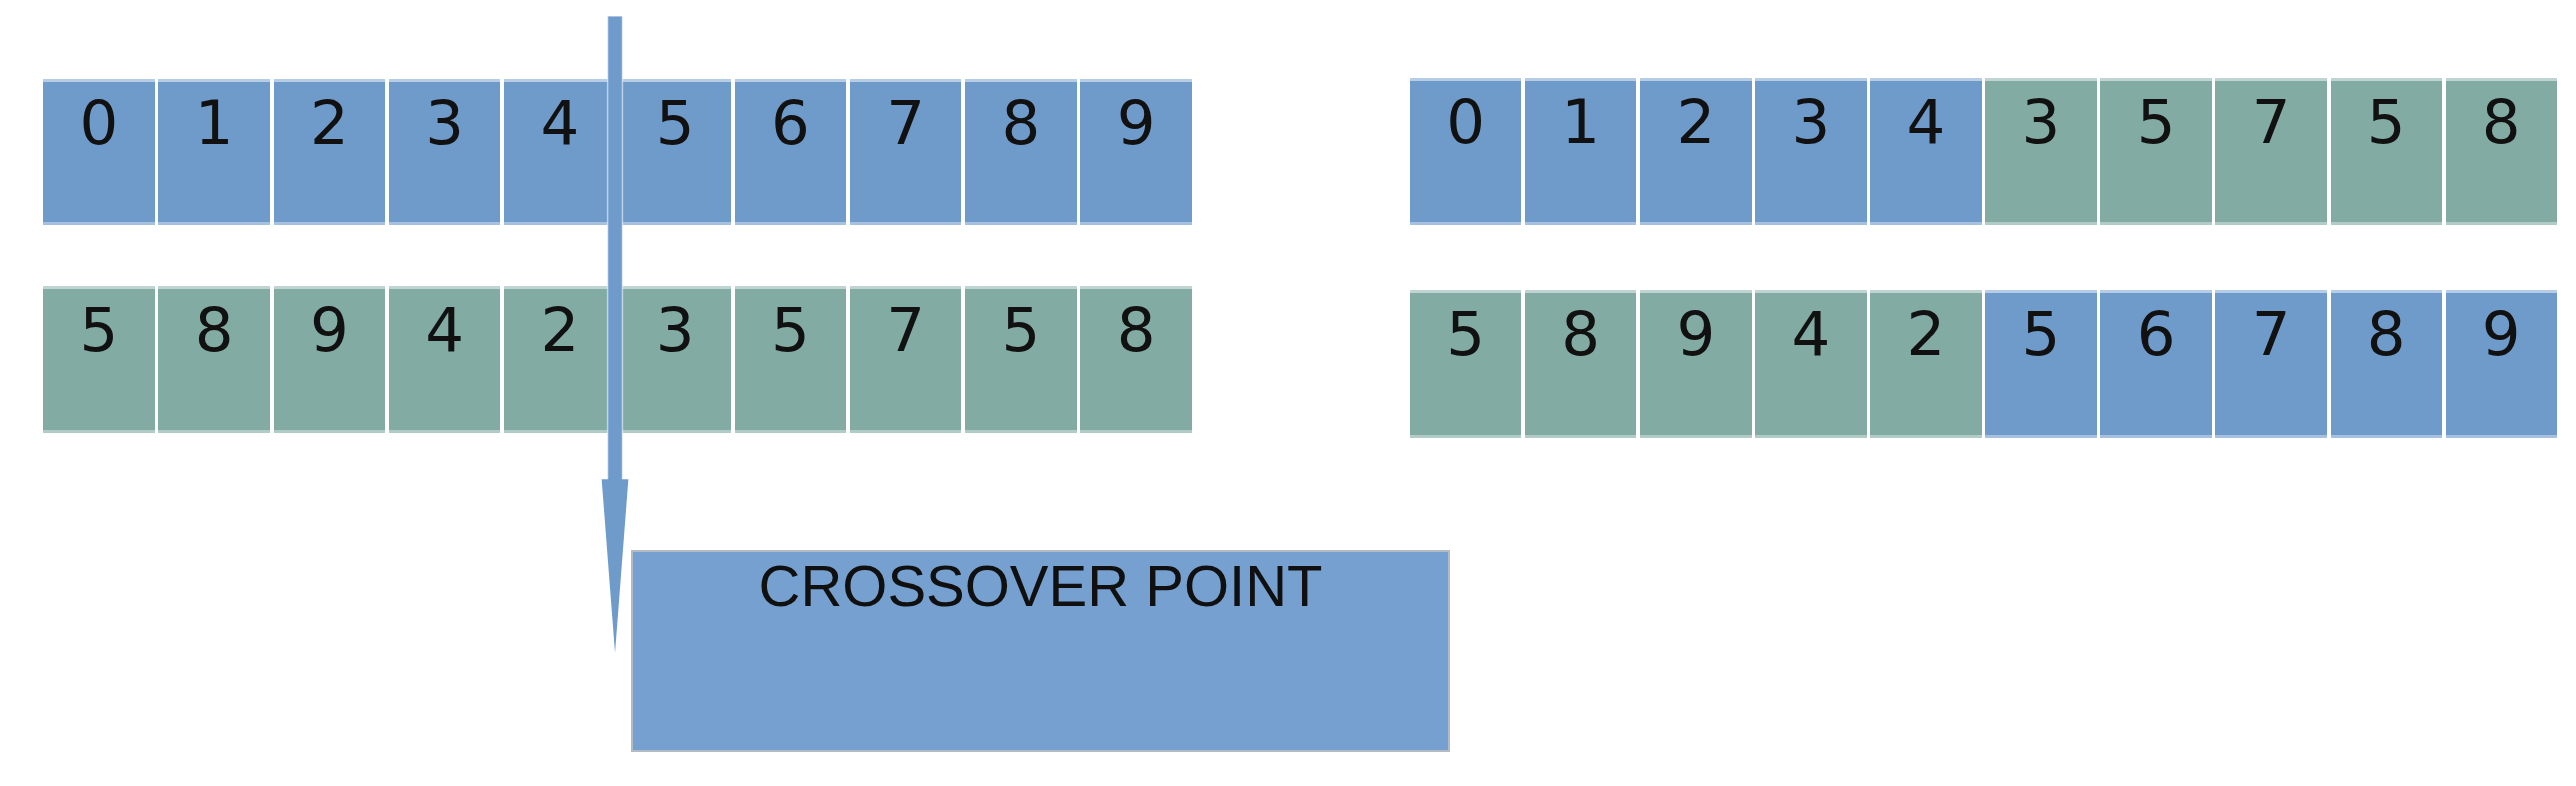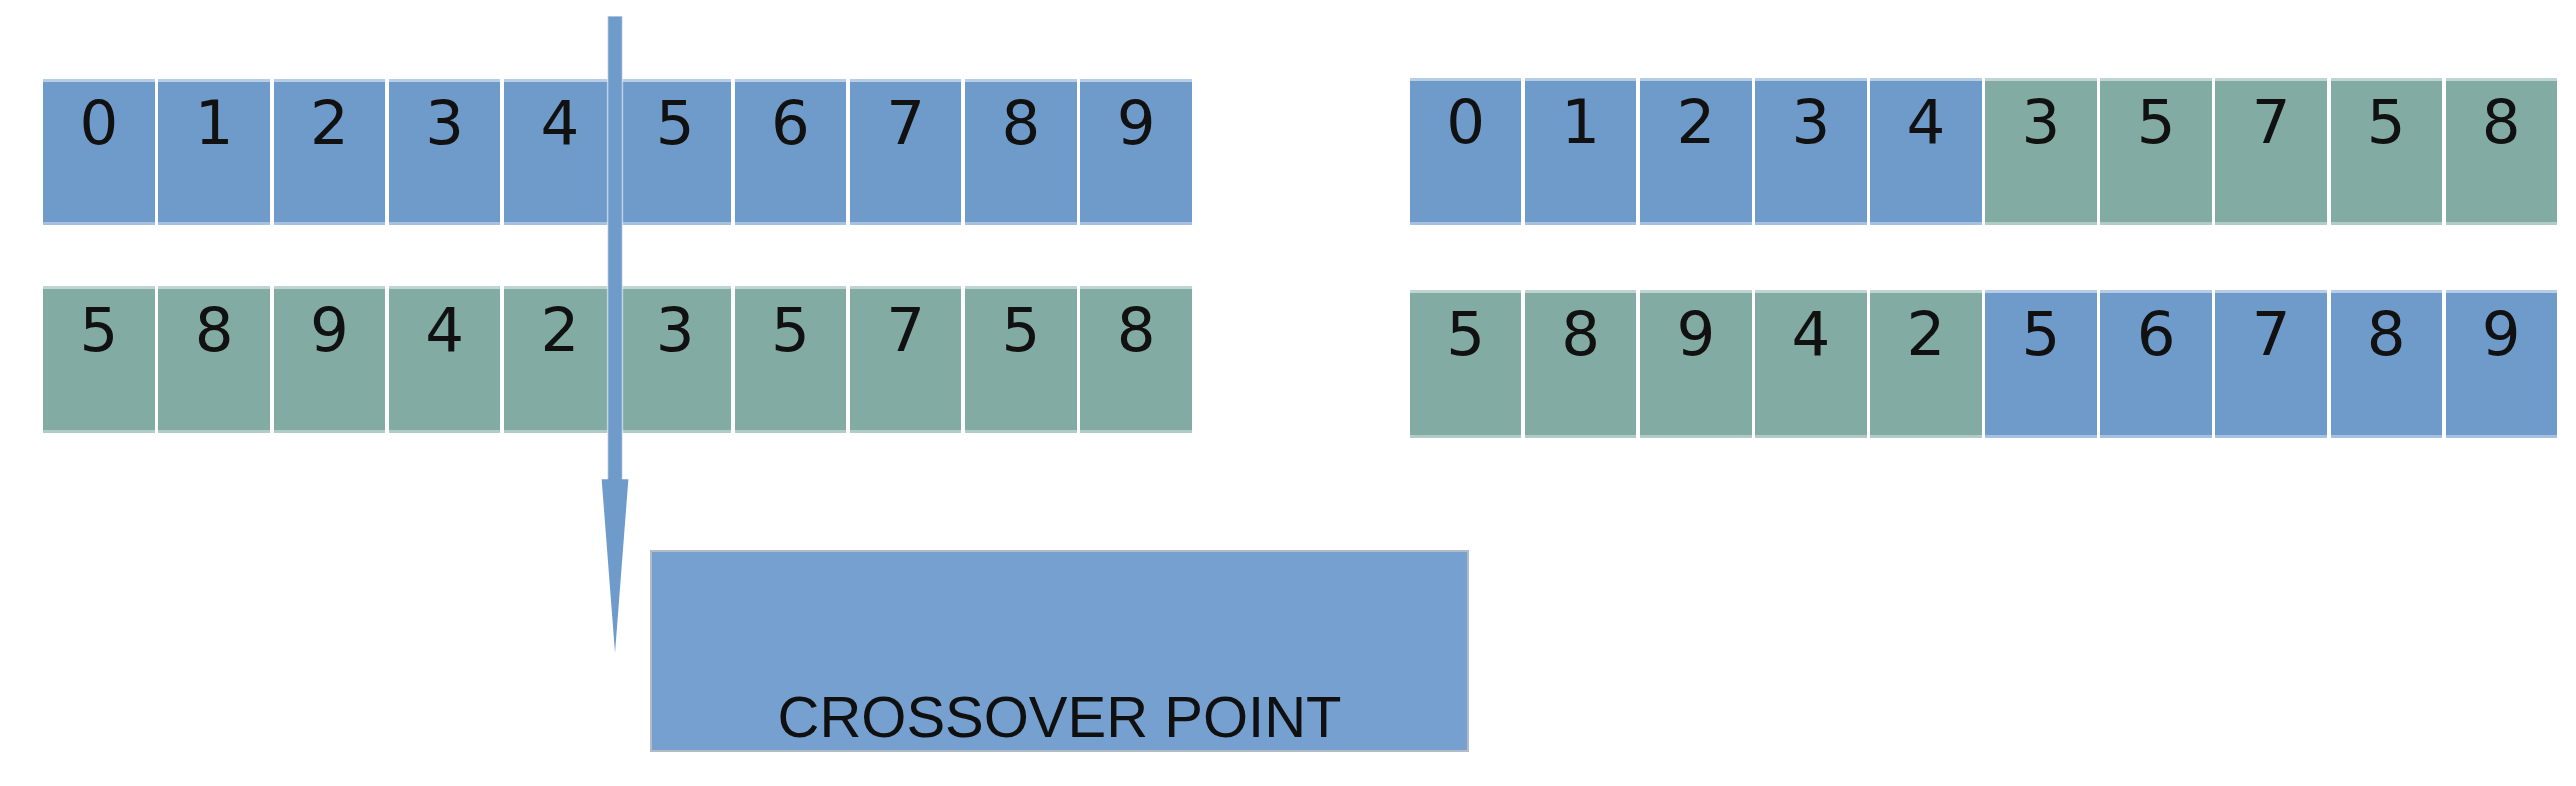--- a/index.html
+++ b/index.html
@@ -40,24 +40,23 @@
     z-index:5;
   }
   #crossover-box{
     position:absolute;
     left:631px;top:550px;
     width:819px;height:202px;
     background:var(--box_fill);
     border:2.2px solid var(--box_border);
     box-sizing:border-box;
     display:flex;
-    align-items:flex-end;
+    align-items:flex-start;
     justify-content:center;
     z-index:2;
-    margin-left:19px;
   }
   #crossover-box .label{
     font-family:"Liberation Sans", sans-serif;
     font-size:58px;
     letter-spacing:0px;
     color:#101010;
     white-space:nowrap;
   }
 </style>
 </head>

